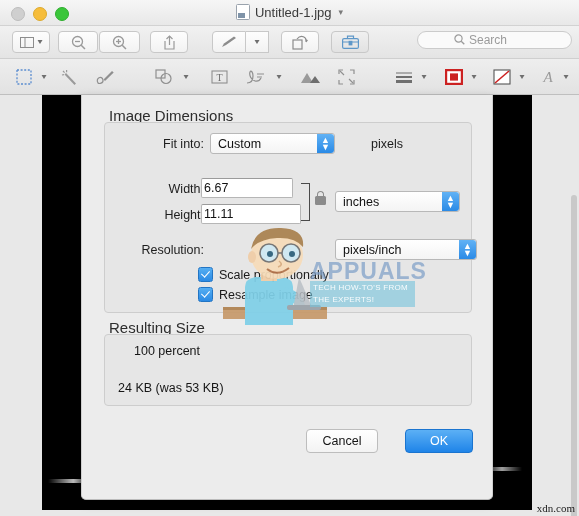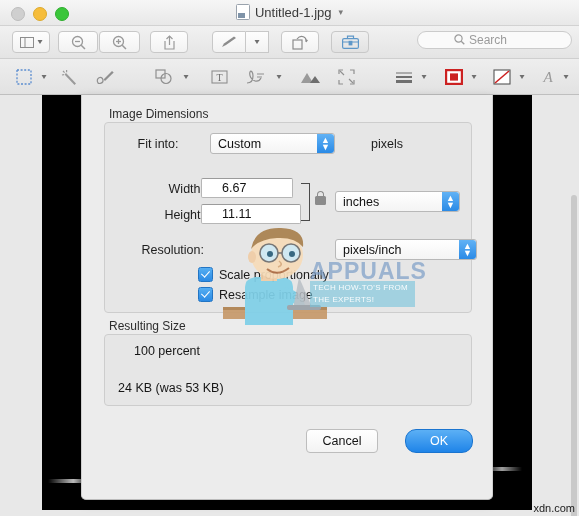--- a/index.html
+++ b/index.html
@@ -128,39 +128,39 @@
   }
   
   .scrollbar {
     position: absolute; right: 2px; top: 100px;
     width: 6px; height: 380px;
     background: #c9c9c9; border-radius: 3px;
   }
   .xdn {
     position: absolute; right: 4px; bottom: 2px;
     font-size: 11px; color: #1a1a1a;
-    font-family: Liberation Sans, sans-serif;
+    font-family: Liberation Serif, serif;
   }
 
   
   .sheet {
     position: absolute; left: 81px; top: 95px;
     width: 412px; height: 405px;
     background: #ececec;
     border-left: 1px solid #cfcfcf;
     border-right: 1px solid #cfcfcf;
     border-bottom: 1px solid #bbbbbb;
     border-bottom-left-radius: 5px; border-bottom-right-radius: 5px;
     box-shadow: 0 3px 10px rgba(0,0,0,0.25);
     box-sizing: border-box;
     overflow: hidden;
   }
 
   .grp-title {
-    position: absolute; font-size: 12px; color: #2d2d2d;
+    position: absolute; font-size: 15px; color: #2d2d2d;
   }
   .grp-box {
     position: absolute;
     background: #e6e6e6;
     border: 1px solid #cdcdcd;
     border-radius: 4px;
     box-sizing: border-box;
   }
 
   .lbl {
@@ -169,21 +169,21 @@
   }
 
   .txtfield {
     position: absolute; height: 20px;
     background: #ffffff;
     border: 1px solid #b6b6b6;
     border-top-color: #9b9b9b;
     border-radius: 2px;
     font-size: 12.5px; color: #111111;
     display: flex; align-items: center;
-    padding-left: 20px;
+    padding-left: 2px;
     box-sizing: border-box;
   }
   .txtfield.focused {
     border: 2px solid #7eb6e8;
     box-shadow: 0 0 2px rgba(90,160,225,0.8);
   }
   .caret {
     display: inline-block; width: 1px; height: 12px;
     background: #111; margin-left: 1px;
   }
@@ -511,21 +511,21 @@
     <div class="streak-r"></div>
     <div class="scrollbar"></div>
     <div class="xdn">xdn.com</div>
   </div>
 
   <div class="sheet">
 
     <div class="grp-title" style="left:27px; top:12px;">Image Dimensions</div>
     <div class="grp-box" style="left:22px; top:27px; width:368px; height:191px;"></div>
 
-    <div class="lbl" style="left:30px; top:42px; width:92px;text-align:center;">Fit into:</div>
+    <div class="lbl" style="left:30px; top:42px; width:92px;">Fit into:</div>
     <div class="popup" style="left:128px; top:38px; width:125px;">
       <span>Custom</span>
       <span class="stepper">
         <span>▲</span>
           <span>▼</span>
       </span>
     </div>
     <div class="unitlabel" style="left:263px; top:42px;">pixels</div>
 
     <div class="lbl" style="left:30px; top:87px; width:92px;">Width:</div>
@@ -566,21 +566,21 @@
       <span class="cbox"></span>
       <span class="cblabel">Resample image</span>
     </div>
 
     <div class="grp-title" style="left:27px; top:224px;">Resulting Size</div>
     <div class="grp-box" style="left:22px; top:239px; width:368px; height:72px;"></div>
     <div class="resline" style="left:52px; top:249px;">100 percent</div>
     <div class="resline" style="left:36px; top:286px;">24 KB (was 53 KB)</div>
 
     <div class="btn cancel" style="left:224px; top:334px; width:72px;">Cancel</div>
-    <div class="btn ok" style="left:323px; top:334px; width:68px;border-radius:11px;">OK</div>
+    <div class="btn ok" style="left:323px; top:334px; width:68px;">OK</div>
   </div>
 
   <svg class="toon" viewBox="0 0 125 100">
 
     <rect x="8" y="82" width="104" height="12" fill="#c79a6b"></rect>
     <rect x="8" y="82" width="104" height="3" fill="#b08351"></rect>
 
     <path d="M30 100 L30 62 Q30 54 40 52 L68 52 Q78 54 78 62 L78 100 Z" fill="#7fd0e8"></path>
 
     <path d="M70 62 Q86 66 90 80 L82 84 Q76 72 66 70 Z" fill="#7fd0e8"></path>

